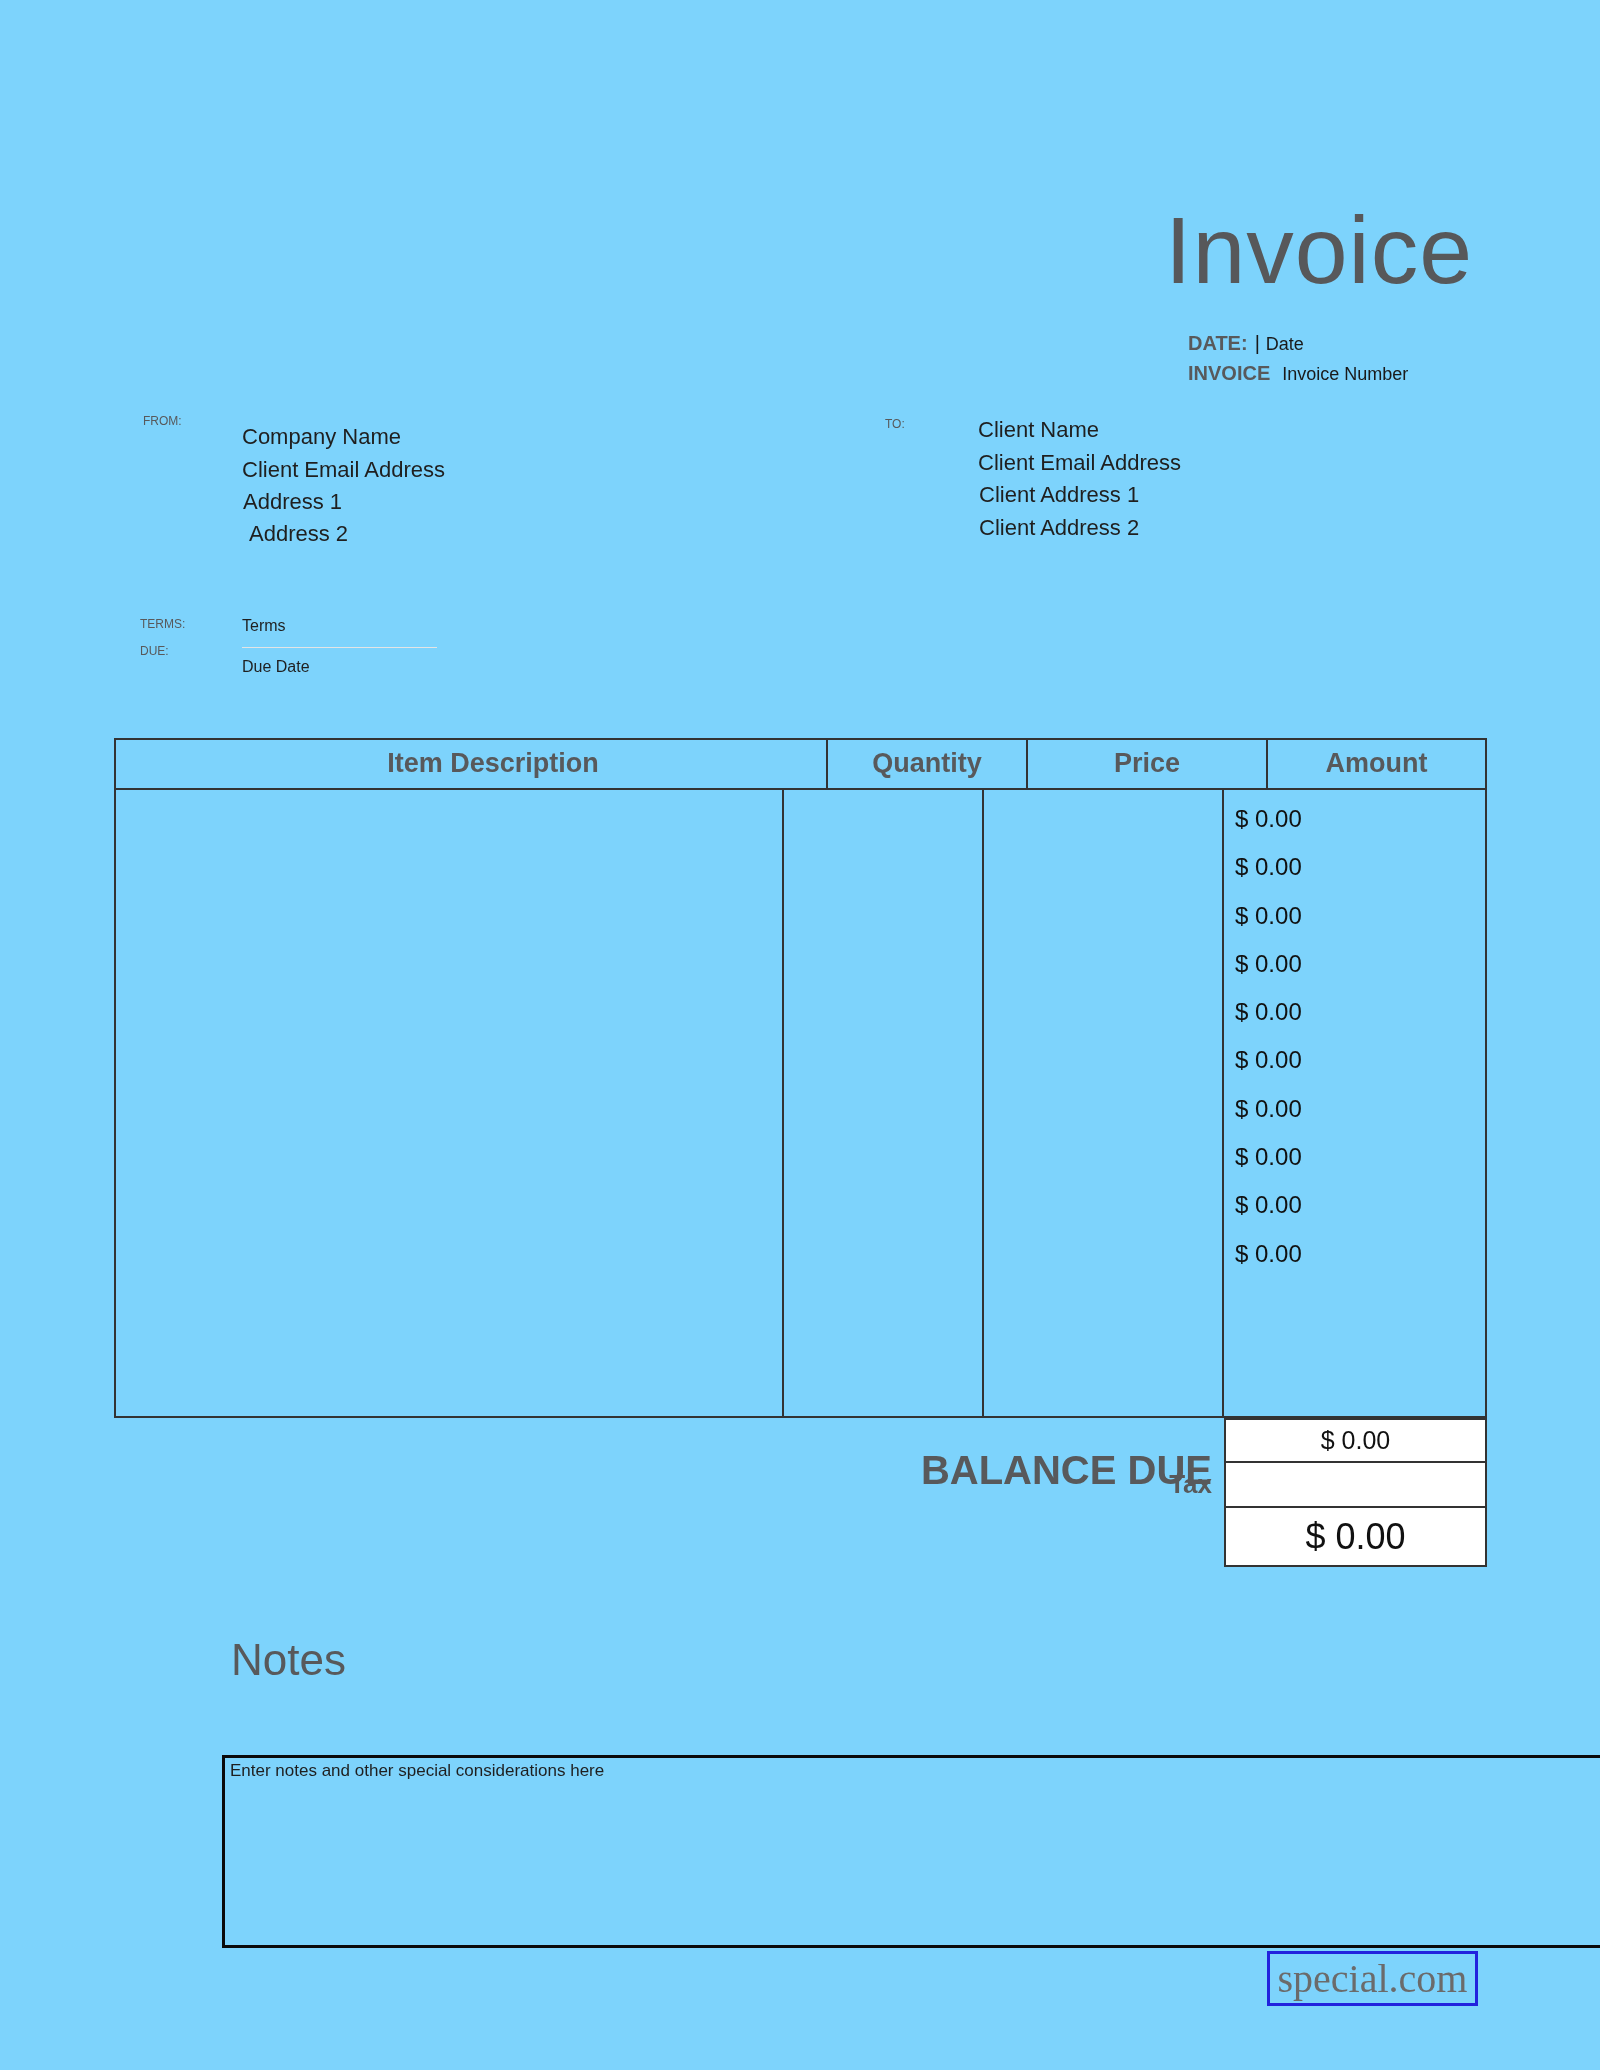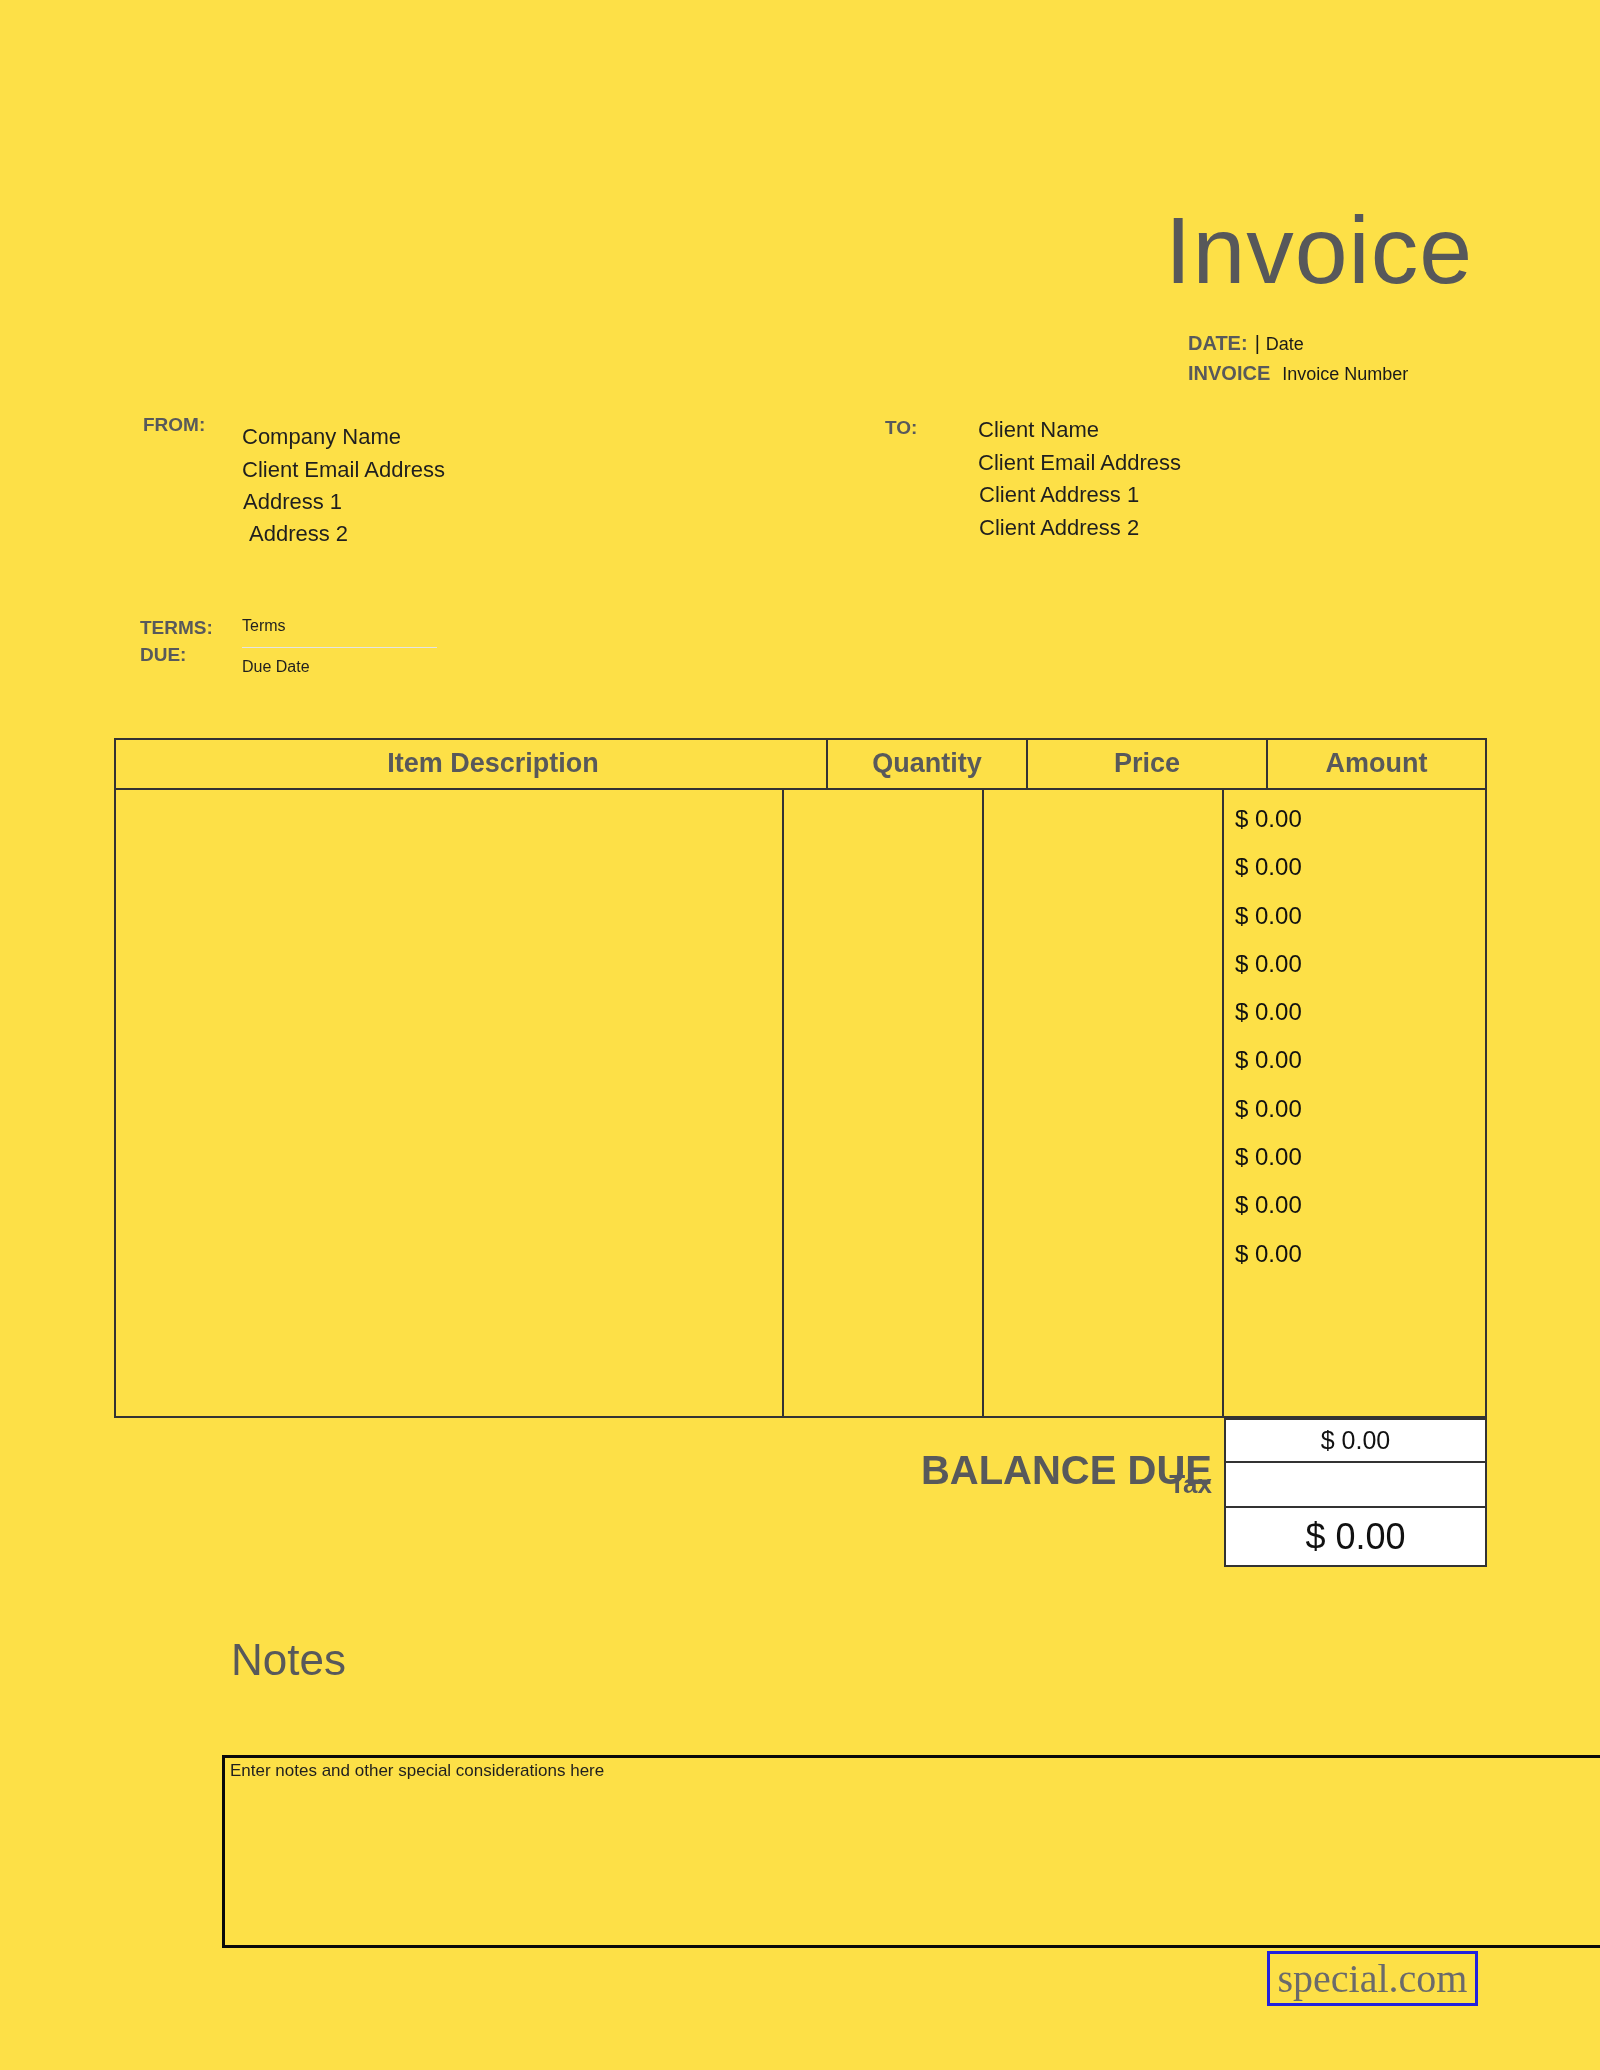--- a/index.html
+++ b/index.html
@@ -1,35 +1,35 @@
 <!DOCTYPE html>
 <html><head>
 <meta charset="utf-8">
 <style>
   * { margin:0; padding:0; box-sizing:border-box; }
   html,body { background:#ffffff; }
   .page {
-    position:relative; width:1600px; height:2070px; background:#fde047;
+    position:relative; width:1600px; height:2070px; background:#7dd3fc;
     font-family:"Liberation Sans", sans-serif; color:#212121; overflow:hidden;
   }
 
   
   .title {
     position:absolute; top:203px; right:127px;
     font-size:95px; font-weight:400; color:#57585a; line-height:1; letter-spacing:1px;
   }
   .meta-date { position:absolute; left:1188px; top:332px; white-space:nowrap; }
   .meta-invoice { position:absolute; left:1188px; top:362px; white-space:nowrap; }
   .meta-lbl { font-size:20px; font-weight:bold; color:#58595b; }
   .meta-cursor { font-size:20px; color:#1a1a1a; margin-left:7px; }
   .meta-val { font-size:18px; color:#1a1a1a; margin-left:6px; }
   .meta-invoice .meta-val { margin-left:12px; }
 
   
-  .sec-lbl { position:absolute; font-size:19px; font-weight:bold; color:#58595b; }
+  .sec-lbl { position:absolute; font-size:12px; font-weight:normal; color:#58595b; }
   .from-label { left:143px; top:414px; }
   .to-label   { left:885px; top:417px; }
   .fval { position:absolute; font-size:22px; color:#1f1f1f; white-space:nowrap; }
   .fl0 { left:242px; top:424px; } .fl1 { left:242px; top:457px; }
   .fl2 { left:243px; top:489px; } .fl3 { left:249px; top:521px; }
   .tl0 { left:978px; top:417px; } .tl1 { left:978px; top:450px; }
   .tl2 { left:979px; top:482px; } .tl3 { left:979px; top:515px; }
 
   
   .terms-label { left:140px; top:617px; }

